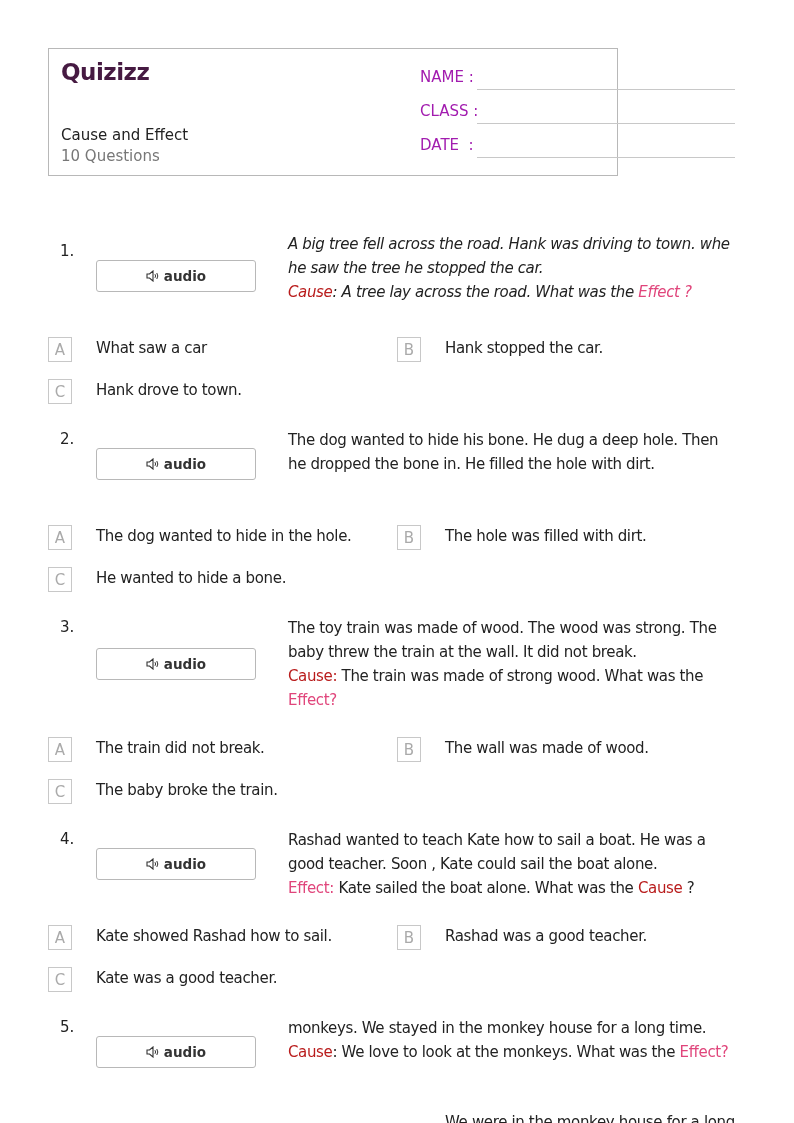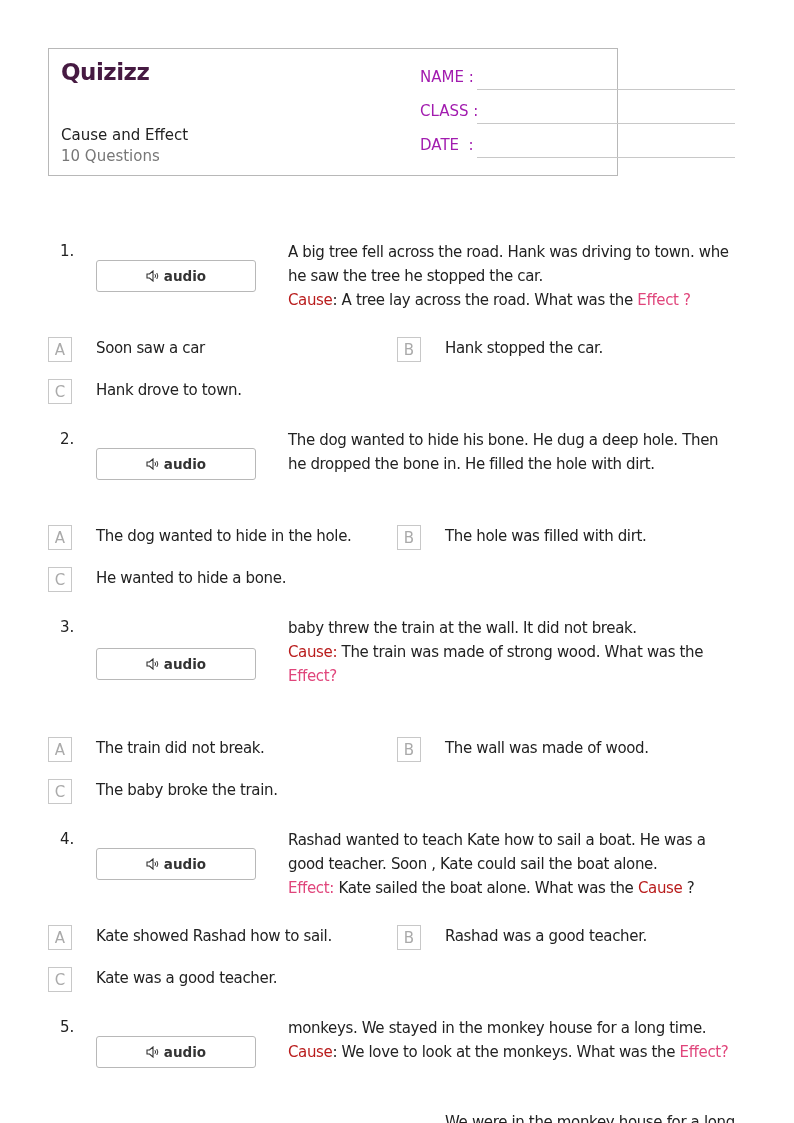--- a/index.html
+++ b/index.html
@@ -70,28 +70,28 @@
 
 <div>
   <div class="q-num" style="top:242px;">1.</div>
   <div class="audio-btn" style="top:260px;">
     <svg viewBox="0 0 13 12">
         <path d="M1 4h2.5L7 1v10L3.5 8H1z" fill="none" stroke="#333" stroke-width="1.1"></path>
         <path d="M9 4.2q1.2 1.8 0 3.6M10.8 3q2 3 0 6" fill="none" stroke="#333" stroke-width="1"></path>
       </svg>
     <span>audio</span>
   </div>
-  <div class="q-text" style="top:240px;">
+  <div class="q-text" style="top:232px;font-style:italic;">
     <div>A big tree fell across the road. Hank was driving to town. whe</div>
     <div>he saw the tree he stopped the car.</div>
     <div><span class="cause">Cause</span><span style="white-space:pre;">: A tree lay across the road. What was the </span><span class="effect">Effect ?</span></div>
   </div>
   <div class="opt" style="left:48px; top:337px;">
     <div class="opt-letter">A</div>
-    <div class="opt-text">Soon saw a car</div>
+    <div class="opt-text">What saw a car</div>
   </div>
   <div class="opt" style="left:397px; top:337px;">
     <div class="opt-letter">B</div>
     <div class="opt-text">Hank stopped the car.</div>
   </div>
   <div class="opt" style="left:48px; top:379px;">
     <div class="opt-letter">C</div>
     <div class="opt-text">Hank drove to town.</div>
   </div>
 </div>
@@ -126,20 +126,21 @@
 <div>
   <div class="q-num" style="top:618px;">3.</div>
   <div class="audio-btn" style="top:648px;">
     <svg viewBox="0 0 13 12">
         <path d="M1 4h2.5L7 1v10L3.5 8H1z" fill="none" stroke="#333" stroke-width="1.1"></path>
         <path d="M9 4.2q1.2 1.8 0 3.6M10.8 3q2 3 0 6" fill="none" stroke="#333" stroke-width="1"></path>
       </svg>
     <span>audio</span>
   </div>
   <div class="q-text" style="top:616px;">
+    <div>The toy train was made of wood. The wood was strong. The</div>
     <div>baby threw the train at the wall. It did not break.</div>
     <div><span class="cause">Cause:</span><span style="white-space:pre;"> The train was made of strong wood. What was the</span></div>
     <div><span class="effect">Effect?</span></div>
   </div>
   <div class="opt" style="left:48px; top:737px;">
     <div class="opt-letter">A</div>
     <div class="opt-text">The train did not break.</div>
   </div>
   <div class="opt" style="left:397px; top:737px;">
     <div class="opt-letter">B</div>

